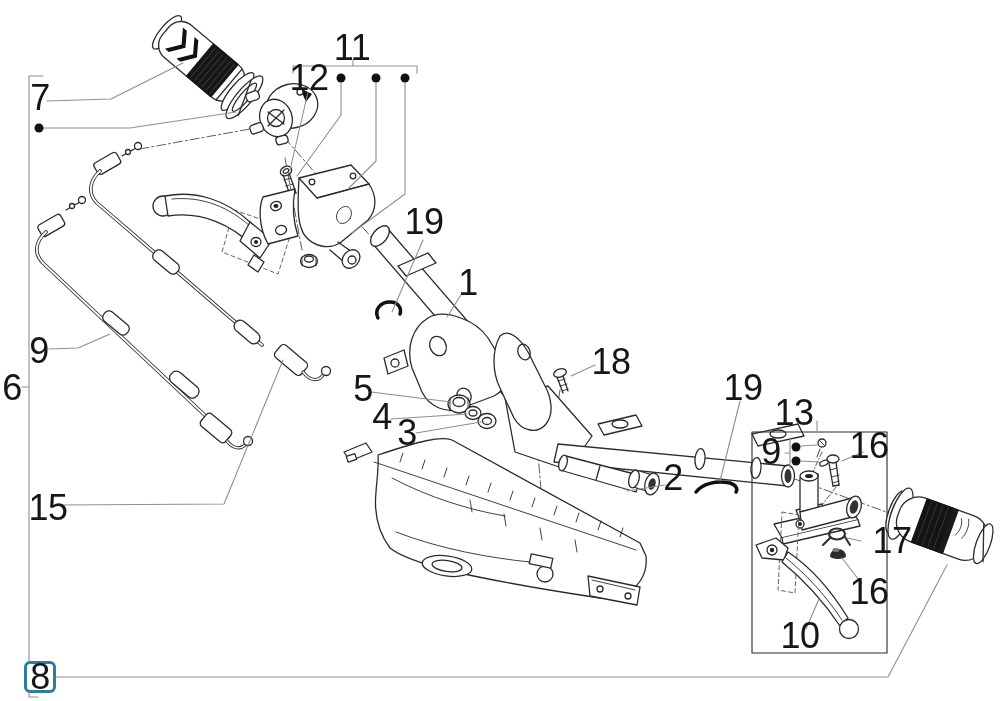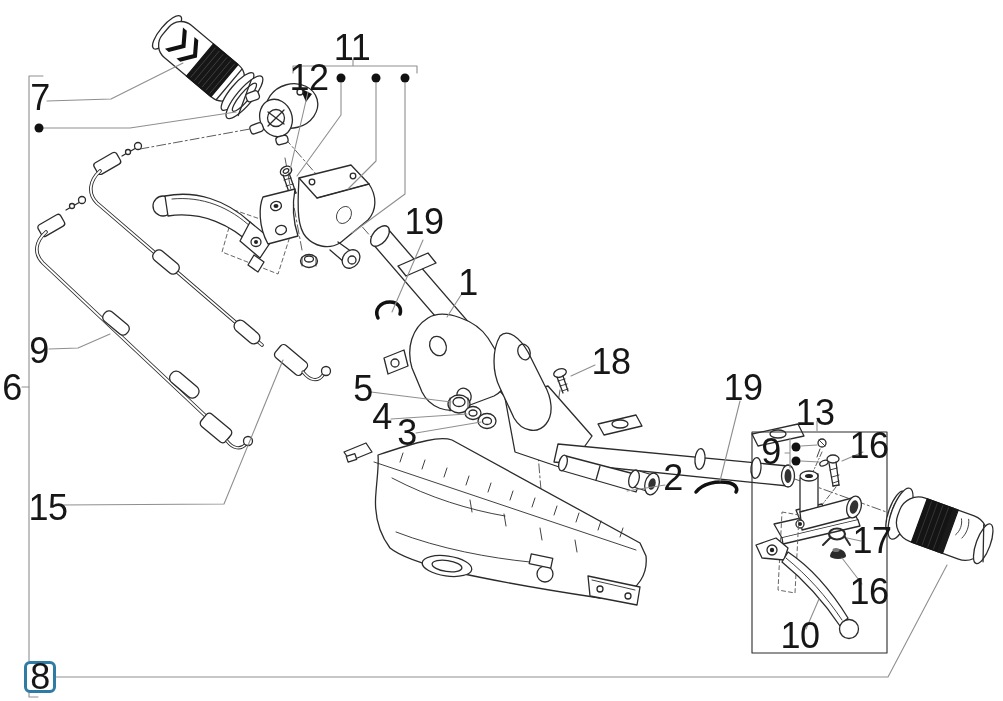--- a/index.html
+++ b/index.html
@@ -331,21 +331,21 @@
   <div class="callout" style="left:309px;top:78px">12</div>
   <div class="callout" style="left:352px;top:48px">11</div>
   <div class="callout" style="left:424px;top:222px">19</div>
   <div class="callout" style="left:468px;top:283px">1</div>
   <div class="callout" style="left:611px;top:362px">18</div>
   <div class="callout" style="left:363px;top:389px">5</div>
   <div class="callout" style="left:382px;top:417px">4</div>
   <div class="callout" style="left:407px;top:433px">3</div>
   <div class="callout" style="left:673px;top:478px">2</div>
   <div class="callout" style="left:743px;top:388px">19</div>
-  <div class="callout" style="left:815px;top:413px">13</div>
+  <div class="callout" style="left:794px;top:413px">13</div>
   <div class="callout" style="left:771px;top:452px">9</div>
   <div class="callout" style="left:869px;top:446px">16</div>
-  <div class="callout" style="left:872px;top:541px">17</div>
+  <div class="callout" style="left:892px;top:541px">17</div>
   <div class="callout" style="left:869px;top:592px">16</div>
   <div class="callout" style="left:800px;top:636px">10</div>
   <div class="callout boxed" style="left:24px;top:661px">8</div>
 
 </div>
 
 </body></html>

